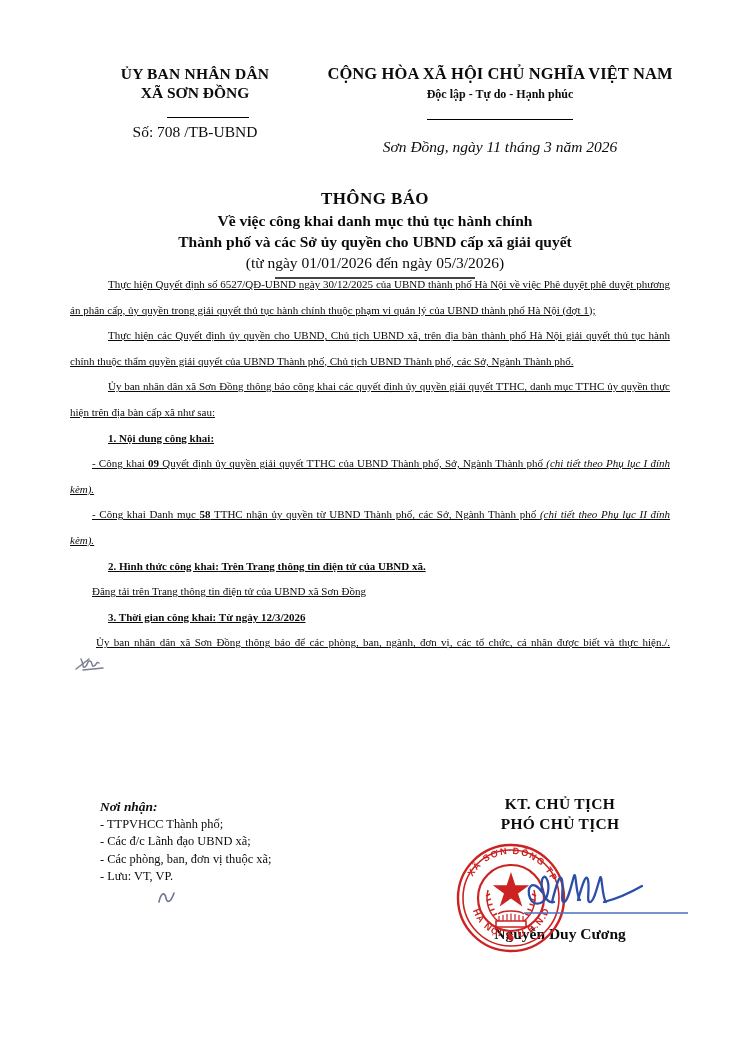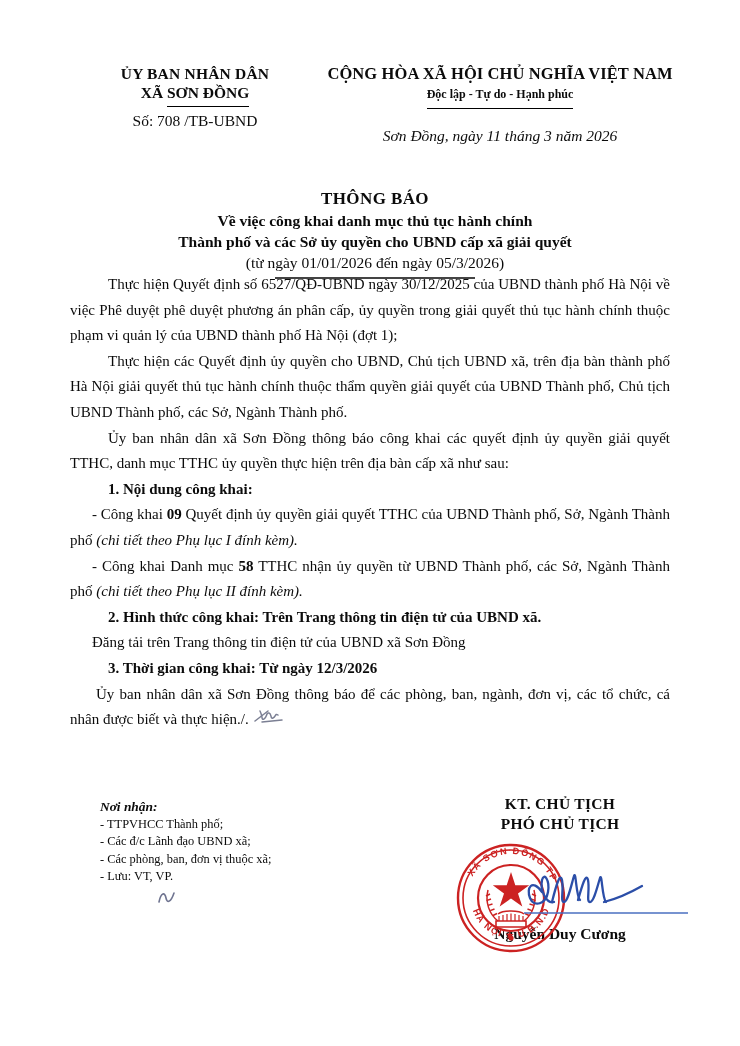--- a/index.html
+++ b/index.html
@@ -19,21 +19,21 @@
     position:absolute;left:70px;top:64px;width:610px;
     display:flex;flex-direction:row;align-items:flex-start;
   }
   .hdr-left{width:250px;text-align:center;}
   .hdr-right{width:360px;text-align:center;}
   .org-line{
     font-weight:bold;font-size:15.5px;line-height:19px;letter-spacing:.2px;
   }
   .org-line2{font-weight:bold;font-size:15.5px;line-height:19px;}
   .underline-seg{
-    display:inline-block;border-bottom:1.6px solid #000;padding-bottom:4px;
+    display:inline-block;border-bottom:1.6px solid #000;padding-bottom:15px;
   }
   .nation-line1{font-weight:bold;font-size:16.5px;line-height:20px;letter-spacing:.1px;}
   .nation-line2{font-weight:bold;font-size:12px;line-height:20px;}
   .docnum{
     font-size:15.5px;line-height:19px;margin-top:4px;text-align:center;
   }
   .place-date{
     font-size:15.5px;line-height:19px;margin-top:17px;font-style:italic;text-align:center;
   }
 
@@ -44,23 +44,23 @@
   .t-main{font-weight:bold;font-size:17px;line-height:22px;letter-spacing:.4px;}
   .t-sub{font-weight:bold;font-size:15.5px;line-height:21px;}
   .t-range{font-size:15.5px;line-height:21px;}
   .title-rule{
     width:200px;height:1.6px;background:#444;margin:4px auto 0 auto;
   }
 
   
   .body{
     position:absolute;left:70px;top:272px;width:600px;
-    font-size:15px;line-height:25.6px;
+    font-size:11px;line-height:25.6px;
     text-align:justify;
-    -webkit-hyphens:none;hyphens:none;
+    -webkit-hyphens:none;hyphens:none;text-decoration:underline;
   }
   .body p{margin:0;text-indent:38px;}
   .body p.noindent{text-indent:0;}
   .body p.hang{text-indent:22px;}
   .sec-head{text-indent:38px;font-weight:bold;}
   b.strong{font-weight:bold;}
   i.it{font-style:italic;}
 
   
   .hand-mark{

